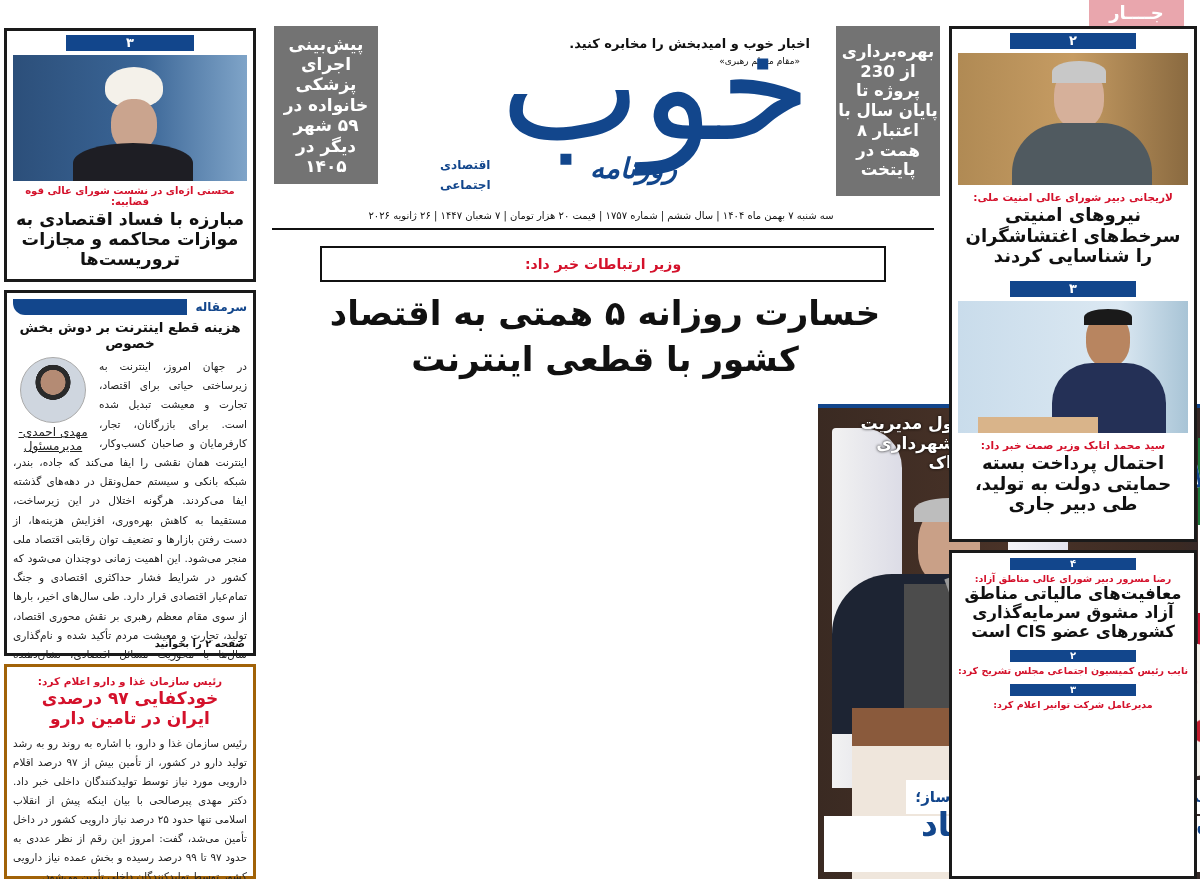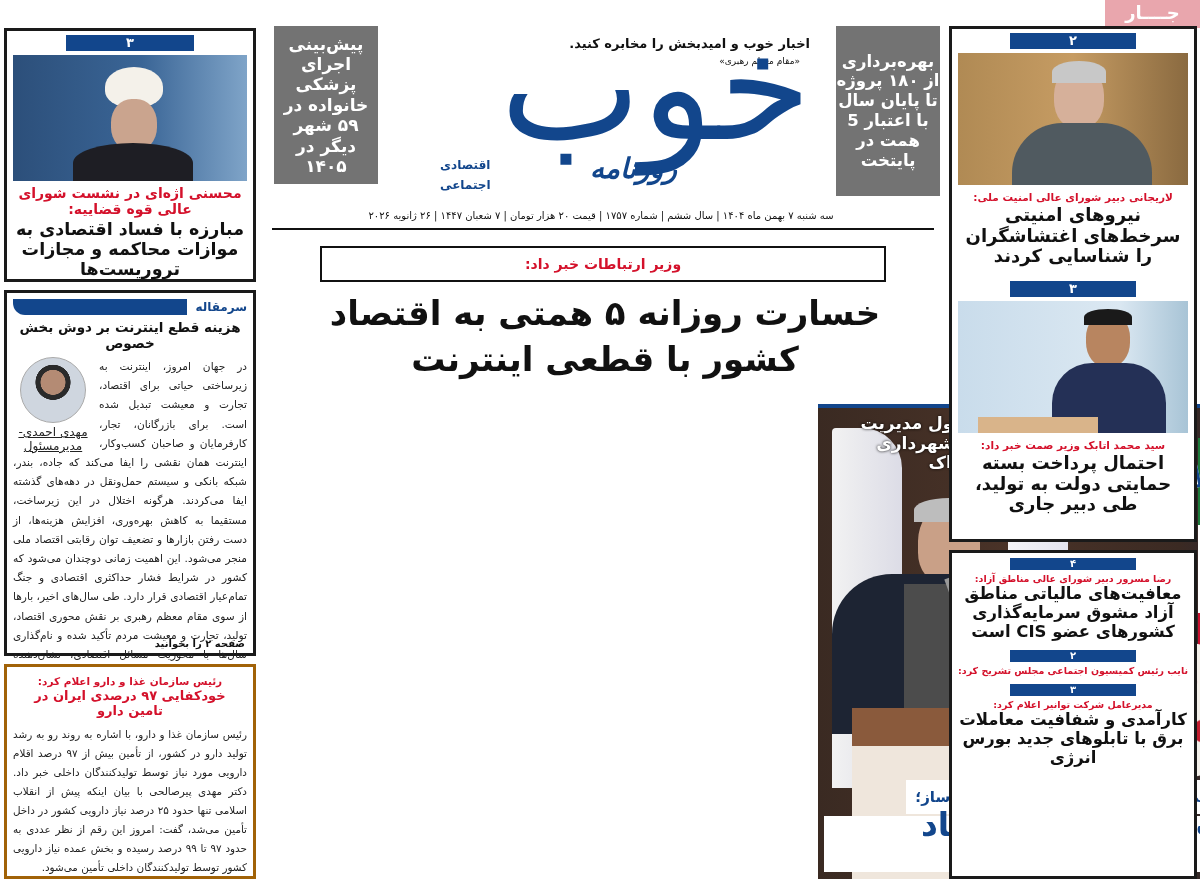--- a/index.html
+++ b/index.html
@@ -11,30 +11,30 @@
   .kicker { color: #d4112b; font-weight: bold; text-align: center; }
   .hl { font-weight: bold; text-align: center; color: #111; line-height: 1.15; }
   .photo { background: #6b6b6b; overflow: hidden; position: relative; }
   .blue-box { background: #737373; color: #fff; font-weight: bold; text-align: center; line-height: 1.2; display: flex; align-items: center; justify-content: center; }
   .body-text { font-size: 11.2px; line-height: 19.6px; text-align: justify; color: #222; }
   .watermark { background: #e9a6ad; color: #fff; font-weight: bold; font-size: 18px; text-align: center; line-height: 26px; }
 </style>
 </head>
 <body>
 
-<div class="abs watermark" style="right:0; top:0; width:95px; height:28px;">جــــار</div>
+<div class="abs watermark" style="right:16px; top:0; width:95px; height:28px;">جــــار</div>
 
 <div class="abs box" style="left:4px; top:28px; width:252px; height:254px;">
   <div class="num-bar" style="margin:4px auto 0; width:128px;">۳</div>
   <div class="photo" style="margin:4px 6px 0; height:126px; background:linear-gradient(90deg,#2c4f7a 0%,#3a6596 55%,#7fa4c8 100%);">
     <div class="abs" style="left:92px; top:12px; width:58px; height:40px; border-radius:50% 50% 40% 40%; background:#f4f1ea;"></div>
     <div class="abs" style="left:98px; top:44px; width:46px; height:52px; border-radius:45%; background:#caa48e;"></div>
     <div class="abs" style="left:60px; top:88px; width:120px; height:40px; border-radius:50% 50% 0 0; background:#1e1e24;"></div>
   </div>
-  <div class="kicker" style="font-size:14px; margin-top:4px;">محسنی اژه‌ای در نشست شورای عالی قوه قضاییه:</div>
+  <div class="kicker" style="font-size:10px; margin-top:4px;">محسنی اژه‌ای در نشست شورای عالی قوه قضاییه:</div>
   <div class="hl" style="font-size:17.5px; margin:2px 4px 0;">مبارزه با فساد اقتصادی به موازات محاکمه و مجازات تروریست‌ها</div>
 </div>
 
 <div class="abs box" style="left:4px; top:290px; width:252px; height:366px;">
   <div style="display:flex; align-items:center; margin:6px 6px 0;">
     <span style="font-size:12px; font-weight:bold; color:#12468c; margin-left:8px;">سرمقاله</span>
     <div style="flex:1; height:16px; background:#12468c; border-radius:0 0 0 12px;"></div>
   </div>
   <div class="hl" style="font-size:13.5px; margin-top:5px;">هزینه قطع اینترنت بر دوش بخش خصوص</div>
   <div style="position:relative; margin:6px 6px 0;">
@@ -42,36 +42,36 @@
       <div style="width:66px; height:66px; margin:0 auto; border-radius:50%; border:1px solid #aaa; background:radial-gradient(circle at 50% 38%,#b48b74 0 24%,#2a2a2a 25% 34%,#cfd6df 35%);"></div>
       <div style="font-size:12px; margin-top:2px; color:#222;text-decoration:underline;">مهدی احمدی- مدیرمسئول</div>
     </div>
     <div class="body-text" style="font-size:10.6px; line-height:19.2px;">در جهان امروز، اینترنت به زیرساختی حیاتی برای اقتصاد، تجارت و معیشت تبدیل شده است. برای بازرگانان، تجار، کارفرمایان و صاحبان کسب‌وکار، اینترنت همان نقشی را ایفا می‌کند که جاده، بندر، شبکه بانکی و سیستم حمل‌ونقل در دهه‌های گذشته ایفا می‌کردند. هرگونه اختلال در این زیرساخت، مستقیما به کاهش بهره‌وری، افزایش هزینه‌ها، از دست رفتن بازارها و تضعیف توان رقابتی اقتصاد ملی منجر می‌شود. این اهمیت زمانی دوچندان می‌شود که کشور در شرایط فشار حداکثری اقتصادی و جنگ تمام‌عیار اقتصادی قرار دارد. طی سال‌های اخیر، بارها از سوی مقام معظم رهبری بر نقش محوری اقتصاد، تولید، تجارت و معیشت مردم تأکید شده و نام‌گذاری سال‌ها با محوریت مسائل اقتصادی، نشان‌دهنده جایگاه راهبردی این حوزه در امنیت و اقتدار ملی است. در چنین شرایطی، فعالان اقتصادی...</div>
   </div>
   <div class="abs" style="right:8px; bottom:4px; font-size:10px; font-weight:bold;">صفحه ۲ را بخوانید</div>
 </div>
 
 <div class="abs" style="left:4px; top:664px; width:252px; height:215px; border:3px solid #a16207; background:#fff;">
   <div class="kicker" style="font-size:10.5px; margin-top:8px;">رئیس سازمان غذا و دارو اعلام کرد:</div>
-  <div class="hl" style="font-size:13px; color:#d4112b; margin:2px 12px 0;">خودکفایی ۹۷ درصدی ایران در تامین دارو</div>
+  <div class="hl" style="font-size:17px; color:#d4112b; margin:2px 12px 0;">خودکفایی ۹۷ درصدی ایران در تامین دارو</div>
   <div class="body-text" style="margin:6px 6px 0; font-size:10.4px; line-height:19px;">رئیس سازمان غذا و دارو، با اشاره به روند رو به رشد تولید دارو در کشور، از تأمین بیش از ۹۷ درصد اقلام دارویی مورد نیاز توسط تولیدکنندگان داخلی خبر داد. دکتر مهدی پیرصالحی با بیان اینکه پیش از انقلاب اسلامی تنها حدود ۲۵ درصد نیاز دارویی کشور در داخل تأمین می‌شد، گفت: امروز این رقم از نظر عددی به حدود ۹۷ تا ۹۹ درصد رسیده و بخش عمده نیاز دارویی کشور توسط تولیدکنندگان داخلی تأمین می‌شود.</div>
 </div>
 
 <div class="abs blue-box" style="left:274px; top:26px; width:104px; height:158px; font-size:17px;">پیش‌بینی اجرای پزشکی خانواده در ۵۹ شهر دیگر در ۱۴۰۵</div>
 
 <div class="abs" style="left:390px; top:20px; width:430px; height:180px;">
   <div class="abs" style="right:10px; top:16px; font-size:13px; font-weight:bold; color:#111;">اخبار خوب و امیدبخش را مخابره کنید.</div>
   <div class="abs" style="right:20px; top:36px; font-size:9px; color:#111;">«مقام معظم رهبری»</div>
   <div class="abs" style="left:110px; top:-8px; font-size:150px; font-weight:normal; color:#12468c; line-height:1; font-family:'DejaVu Serif', serif;">خوب</div>
   <div class="abs" style="left:200px; top:132px; font-size:28px; font-weight:bold; font-style:italic; color:#12468c;">روزنامه</div>
   <div class="abs" style="left:50px; top:138px; font-size:12px; font-weight:bold; color:#12468c;">اقتصادی</div>
   <div class="abs" style="left:50px; top:158px; font-size:12px; font-weight:bold; color:#12468c;">اجتماعی</div>
 </div>
 
-<div class="abs blue-box" style="left:836px; top:26px; width:104px; height:170px; font-size:16.5px;">بهره‌برداری از ۱۸۰ پروژه تا پایان سال با اعتبار 5 همت در پایتخت</div>
+<div class="abs blue-box" style="left:836px; top:26px; width:104px; height:170px; font-size:16.5px;">بهره‌برداری از 230 پروژه تا پایان سال با اعتبار ۸ همت در پایتخت</div>
 
 <div class="abs" style="left:270px; top:210px; width:662px; text-align:center; font-size:10px; color:#111;">سه شنبه ۷ بهمن ماه ۱۴۰۴ | سال ششم | شماره ۱۷۵۷ | قیمت ۲۰ هزار تومان | ۷ شعبان ۱۴۴۷ | ۲۶ ژانویه ۲۰۲۶</div>
 <div class="abs" style="left:272px; top:228px; width:662px; height:2px; background:#111;"></div>
 
 <div class="abs" style="left:320px; top:246px; width:566px; height:36px; border:2px solid #111; display:flex; align-items:center; justify-content:center;">
   <span class="kicker" style="font-size:14px;">وزیر ارتباطات خبر داد:</span>
 </div>
 <div class="abs hl" style="left:310px; top:290px; width:590px; font-size:34px; line-height:46px;">خسارت روزانه ۵ همتی به اقتصاد کشور با قطعی اینترنت</div>
 
 <div class="abs photo" style="left:276px; top:404px; width:658px; height:475px; background:linear-gradient(90deg,#3a2a22 0%,#4a3328 30%,#3b2a23 55%,#1a2340 75%,#0f1a38 100%); border-top:4px solid #12468c;">
@@ -138,15 +138,14 @@
     <div class="kicker" style="font-size:9.5px; margin-top:3px;">رضا مسرور دبیر شورای عالی مناطق آزاد:</div>
     <div class="hl" style="font-size:16.5px; margin:1px 4px 0;">معافیت‌های مالیاتی مناطق آزاد مشوق سرمایه‌گذاری کشورهای عضو CIS است</div>
   </div>
   <div style="margin-top:8px;">
     <div class="num-bar" style="margin:0 auto; width:126px; height:12px; line-height:12px; font-size:10px;">۲</div>
     <div class="kicker" style="font-size:9.5px; margin-top:3px;">نایب رئیس کمیسیون اجتماعی مجلس تشریح کرد:</div>
   </div>
   <div style="margin-top:8px;">
     <div class="num-bar" style="margin:0 auto; width:126px; height:12px; line-height:12px; font-size:10px;">۳</div>
     <div class="kicker" style="font-size:9.5px; margin-top:3px;">مدیرعامل شرکت توانیر اعلام کرد:</div>
-    <div class="hl" style="font-size:16.5px; margin:1px 4px 0;">کارآمدی و شفافیت معاملات برق با تابلوهای جدید بورس انرژی</div>
   </div>
 </div>
 
 </body></html>

